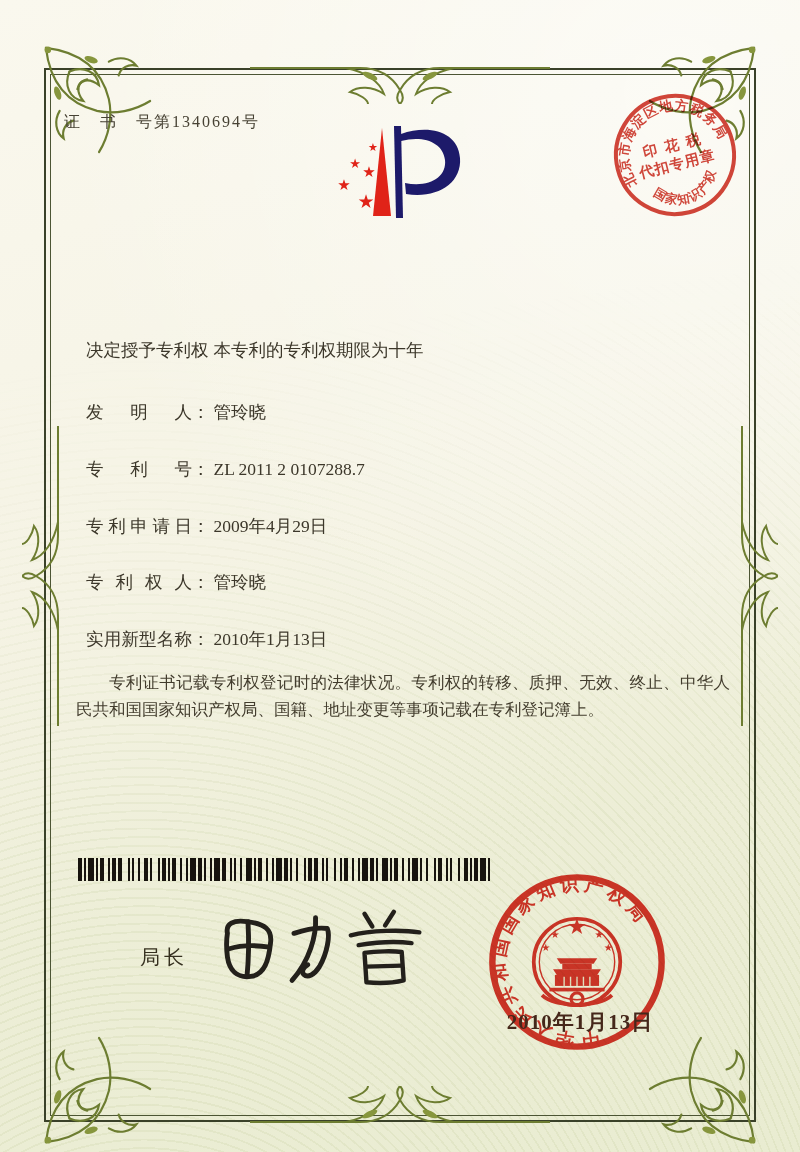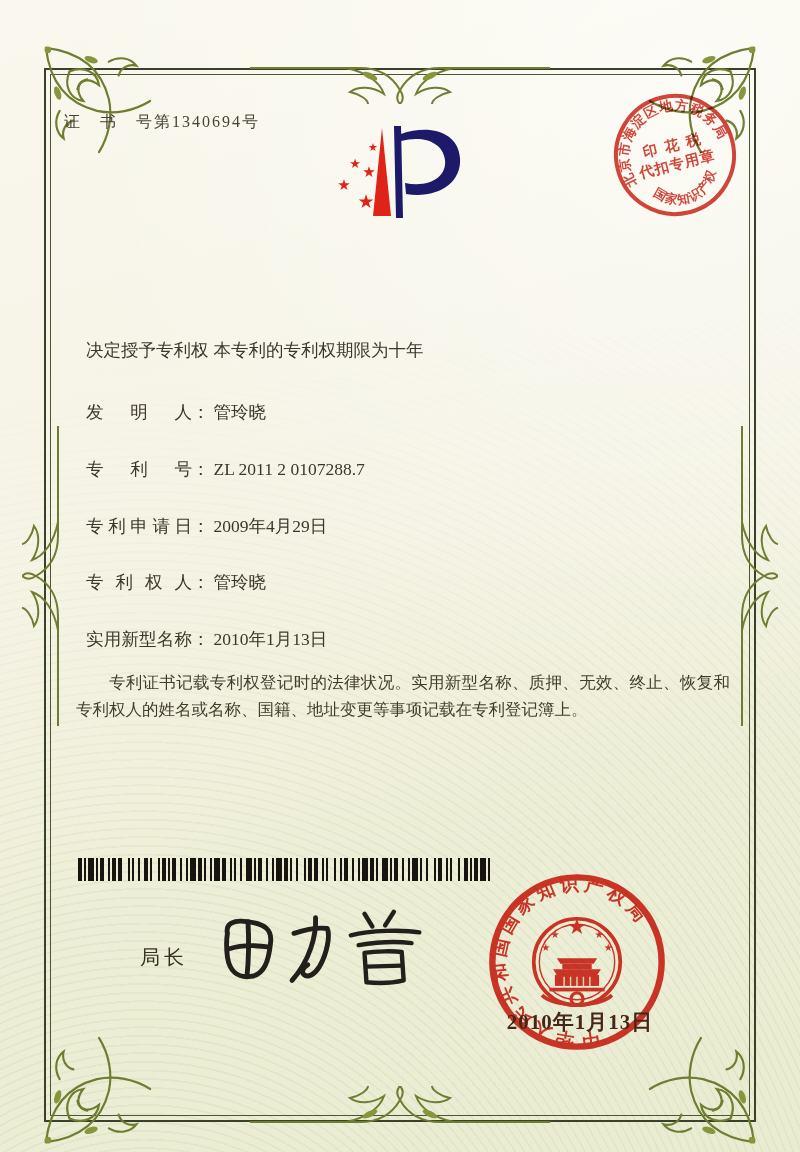--- a/index.html
+++ b/index.html
@@ -192,21 +192,21 @@
   <div class="fields">
     <div class="frow" style="top:338px"><span class="f-label">决定授予专利权</span><span class="f-colon">：</span><span>本专利的专利权期限为十年</span></div>
     <div class="frow" style="top:400px"><span class="f-label">发明人</span><span class="f-colon">：</span><span>管玲晓</span></div>
     <div class="frow" style="top:457px"><span class="f-label">专利号</span><span class="f-colon">：</span><span>ZL 2011 2 0107288.7</span></div>
     <div class="frow" style="top:514px"><span class="f-label">专利申请日</span><span class="f-colon">：</span><span>2009年4月29日</span></div>
     <div class="frow" style="top:570px"><span class="f-label">专利权人</span><span class="f-colon">：</span><span>管玲晓</span></div>
     <div class="frow" style="top:627px"><span class="f-label">实用新型名称</span><span class="f-colon">：</span><span>2010年1月13日</span></div>
   </div>
 
   <div class="paras">
-    <p>专利证书记载专利权登记时的法律状况。实用新型名称、质押、无效、终止、恢复和专利权人的姓名或名称、国籍、地址变更等事项记载在专利登记簿上。</p>
+    <p>专利证书记载专利权登记时的法律状况。专利权的转移、质押、无效、终止、中华人民共和国国家知识产权局、国籍、地址变更等事项记载在专利登记簿上。</p>
   </div>
 
   <div class="barcode" id="barcode">
       <span style="width: 4px; background: rgb(23, 19, 14);"></span>
       <span style="width: 2px; background: transparent;"></span>
       <span style="width: 2px; background: rgb(23, 19, 14);"></span>
       <span style="width: 2px; background: transparent;"></span>
       <span style="width: 6px; background: rgb(23, 19, 14);"></span>
       <span style="width: 2px; background: transparent;"></span>
       <span style="width: 2px; background: rgb(23, 19, 14);"></span>

